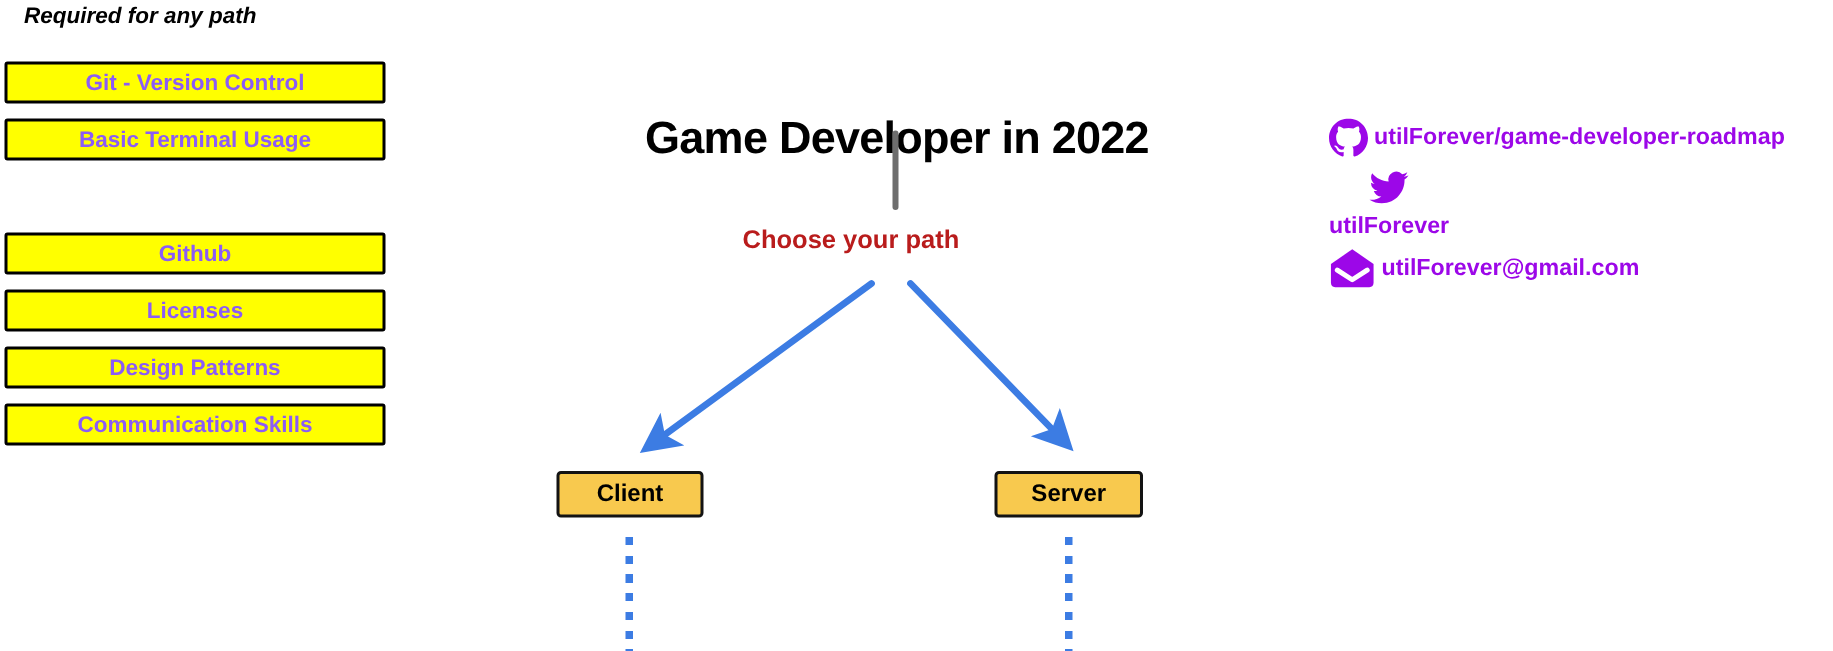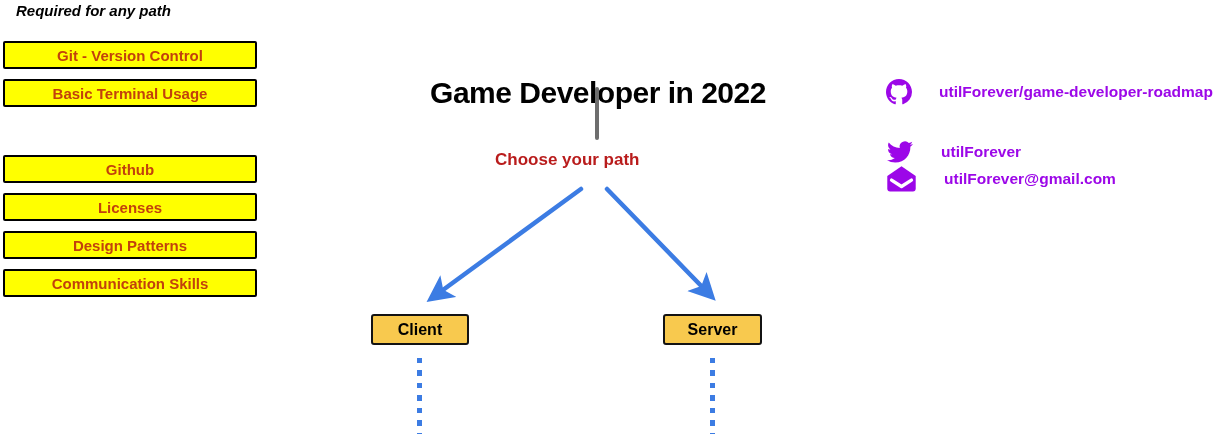--- a/index.html
+++ b/index.html
@@ -35,21 +35,21 @@
     width:254px;
     height:28px;
     background:var(--yellow);
     border:2px solid #000;
     border-radius:2px;
     display:flex;
     align-items:center;
     justify-content:center;
     font-size:15px;
     font-weight:600;
-    color:#c2410c;
+    color:#8b5cf6;
     white-space:nowrap;
   }
   
   .main-title{
     position:absolute;
     left:388px; top:36px;
     width:420px;
     text-align:center;
     font-size:30px;
     font-weight:bold;
@@ -106,25 +106,25 @@
     );
   }
   .dotted-line.left{ left:417px; }
   .dotted-line.right{ left:710px; }
   
   .contact-row{
     position:absolute;
     left:886px;
     display:flex;
     align-items:center;
-    gap:27px;
+    gap:4px;
     cursor:pointer;
   }
   .contact-row.r0{ top:79px; }
-  .contact-row.r1{ top:139px; }
+  .contact-row.r1{ top:112px;flex-direction:column; }
   .contact-row.r2{ top:163px; }
   .contact-row .icon{
     display:flex;
     align-items:center;
     justify-content:center;
     flex:0 0 auto;
   }
   .contact-row .label{
     font-size:15.5px;
     font-weight:bold;

